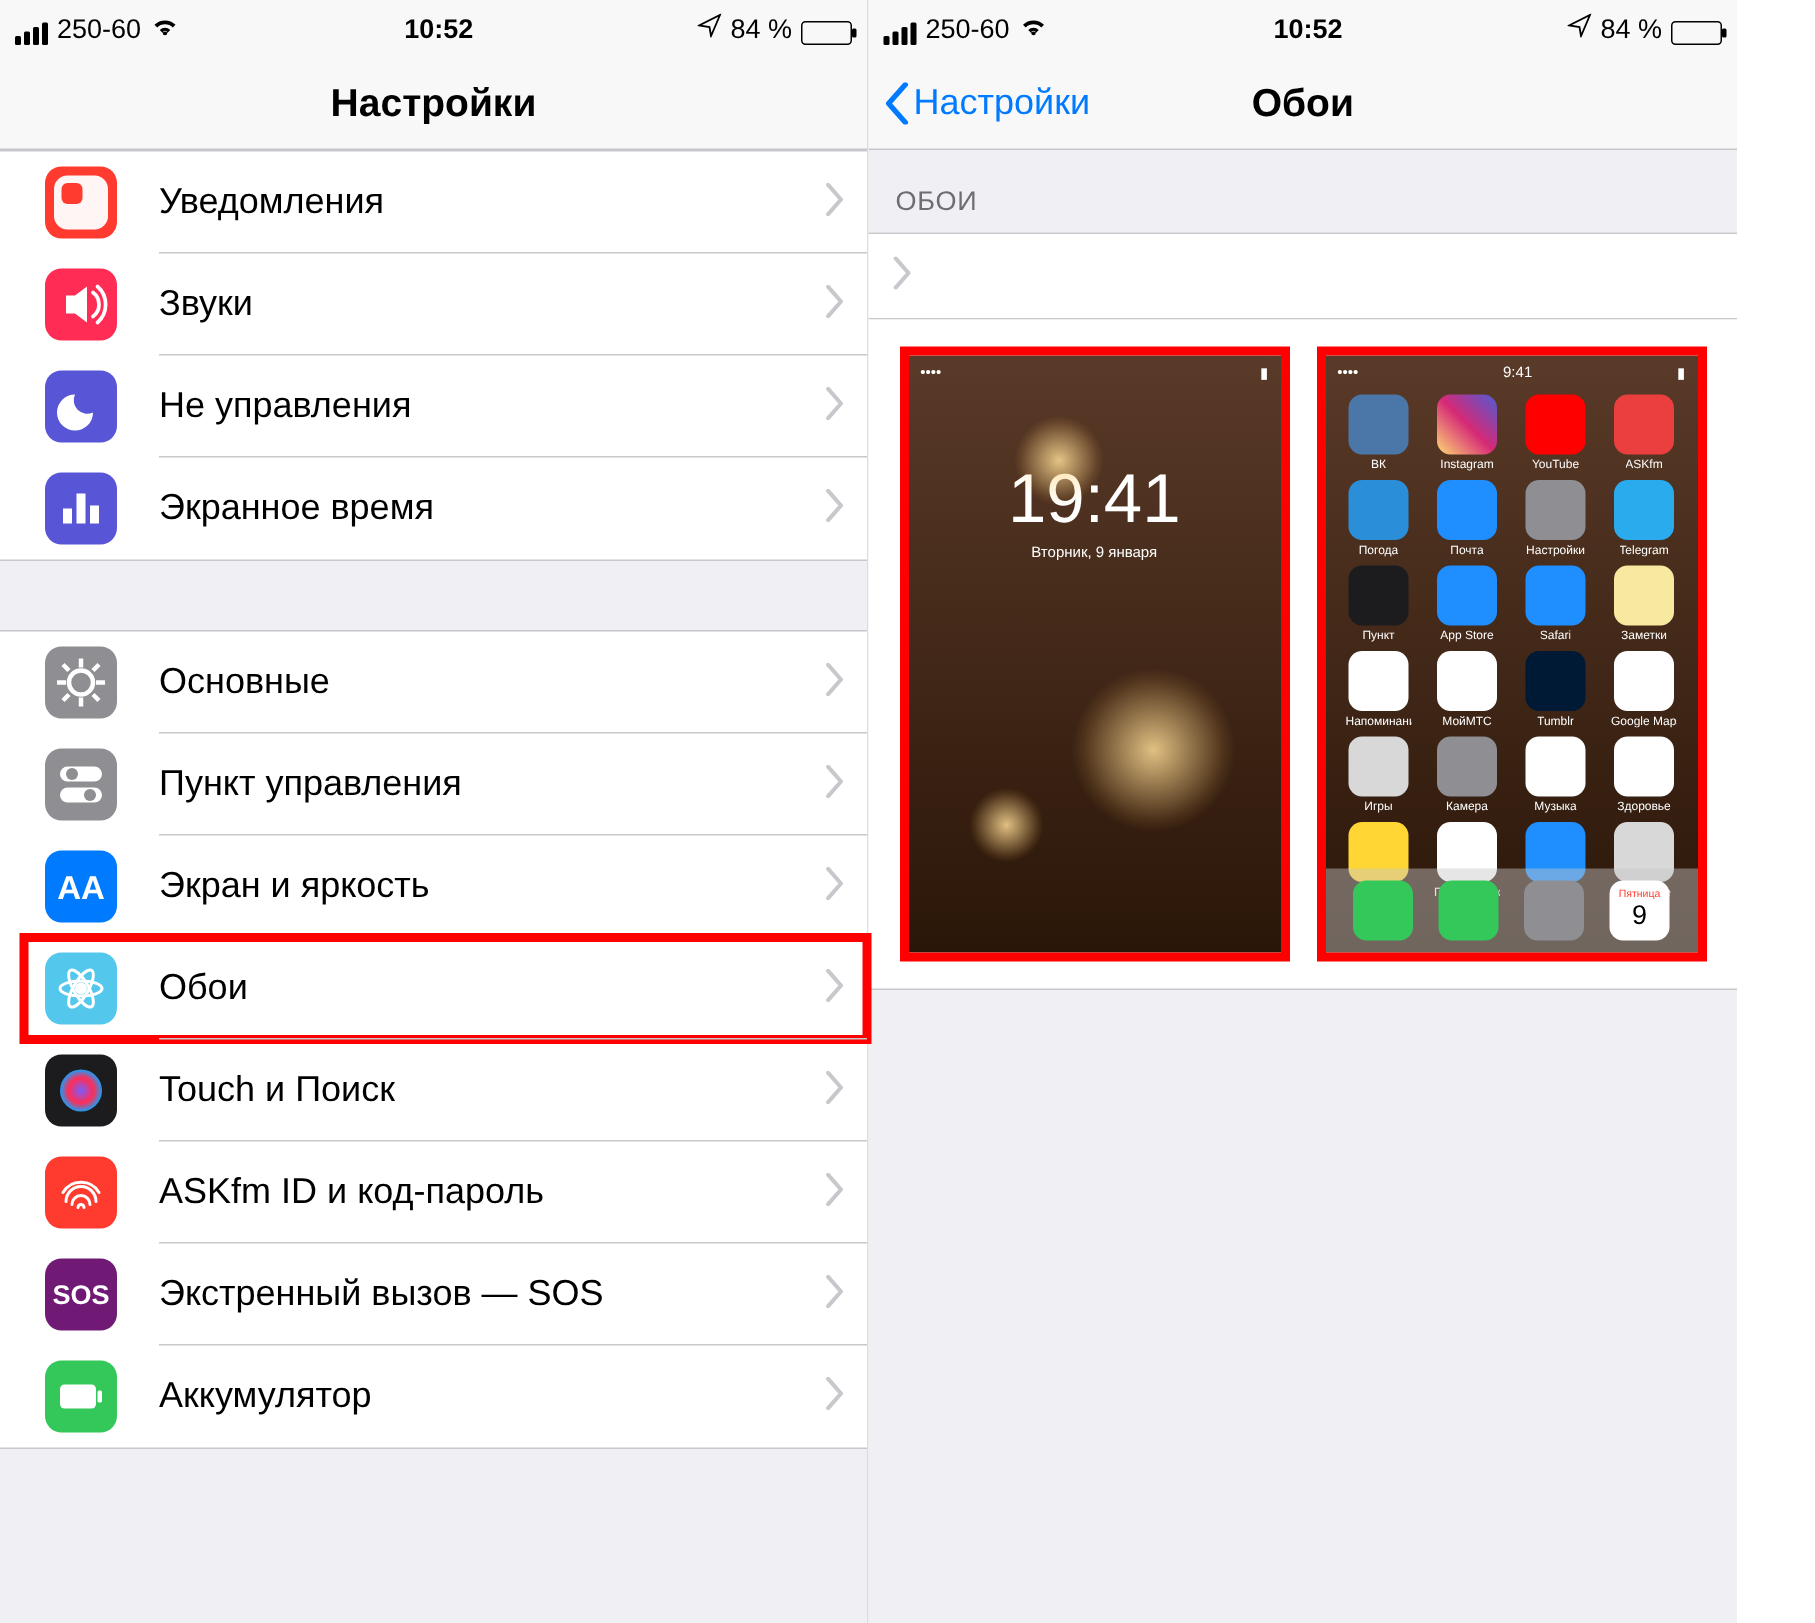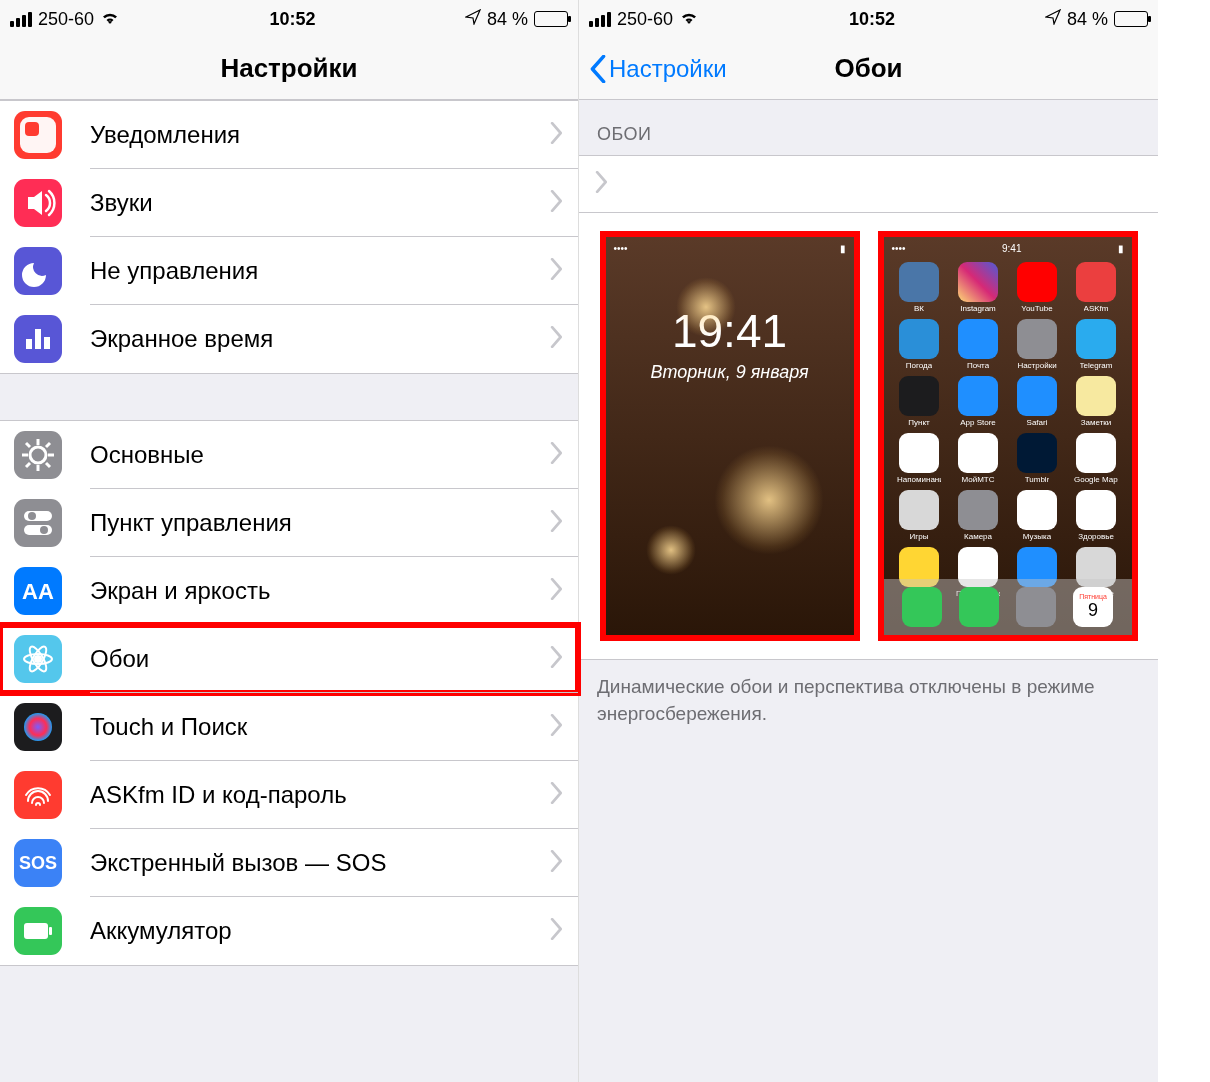--- a/index.html
+++ b/index.html
@@ -13,42 +13,42 @@
   .pane { width: 579px; background: #efeff4; display: flex; flex-direction: column; position: relative; }
   .pane.left { border-right: 1px solid #ddd; }
   
   .status-bar {
     height: 38px;
     background: #f8f8f8;
     display: flex; align-items: center; justify-content: space-between;
     padding: 0 10px;
     font-size: 18px; font-weight: 500; color: #000;
   }
-  .status-left, .status-right { display: flex; align-items: center; gap: 6px; }
+  .status-left, .status-right { display: flex; align-items: flex-end; gap: 6px; }
   .status-center { font-weight: 600; }
   .signal-bars { display: flex; align-items: flex-end; gap: 2px; }
   .signal-bars span { width: 4px; background: #000; border-radius: 1px; }
   .signal-bars span:nth-child(1){height:6px;} .signal-bars span:nth-child(2){height:9px;}
   .signal-bars span:nth-child(3){height:12px;} .signal-bars span:nth-child(4){height:15px;}
   .wifi-icon, .loc-icon, .battery-icon { display:inline-block; }
   .battery { width: 34px; height: 16px; border: 1.5px solid #000; border-radius: 3px; position: relative; }
   .battery::after { content:""; position:absolute; right:-4px; top:4px; width:3px; height:6px; background:#000; border-radius:1px;}
   .battery-fill { height:100%; background:#000; border-radius:1px; }
   
   .nav-bar {
     height: 62px; background: #f8f8f8;
     display: flex; align-items: center; justify-content: center;
     border-bottom: 1px solid #c8c7cc;
     position: relative;
   }
   .nav-title { font-size: 26px; font-weight: 700; color: #000; }
   .nav-back { position: absolute; left: 10px; display:flex; align-items:center; color:#007aff; font-size: 24px; font-weight: 400; cursor:pointer; }
   .nav-back svg { margin-right: 2px; }
   
-  .list-group { background:#fff; border-top:1px solid #c8c7cc; border-bottom:1px solid #c8c7cc; }
+  .list-group { background:#fff; border-top:1px solid #c8c7cc; border-bottom:1px solid #c8c7cc;padding-left:16px; }
   .row {
     display:flex; align-items:center;
     min-height: 68px;
     padding: 0 14px 0 14px;
     position:relative;
   }
   .row .sep { position:absolute; left:90px; right:0; bottom:0; height:1px; background:#c8c7cc; }
   .row:last-child .sep { display:none; }
   .row-icon {
     width: 48px; height: 48px; border-radius: 11px;
@@ -64,21 +64,21 @@
   .highlight-red { outline: 6px solid #ff0000; outline-offset:-3px; position:relative; z-index:5;}
   
   .previews-row { background:#fff; padding: 18px 6px; display:flex; gap:18px; justify-content:center; border-bottom:1px solid #c8c7cc;}
   .preview {
     width: 260px; height: 410px; background: linear-gradient(#5a3a28,#2a1608);
     position:relative; border:6px solid #ff0000;
     display:flex; flex-direction:column; align-items:center;
     overflow:hidden;
   }
   .lock-preview .lock-time { color:#fff; font-size:46px; font-weight:200; margin-top:50px;}
-  .lock-preview .lock-date { color:#fff; font-size:18px; margin-top:4px;font-style:italic;}
+  .lock-preview .lock-date { color:#fff; font-size:10px; margin-top:4px;}
   .lock-sb { width:100%; display:flex; justify-content:space-between; padding:6px 8px 0; font-size:10px; color:#fff;}
   .glow { position:absolute; border-radius:50%; background:radial-gradient(rgba(255,220,150,.85),rgba(255,200,100,.1) 60%,transparent 70%);}
   .home-preview .app-grid { display:grid; grid-template-columns:repeat(4,1fr); gap:6px 8px; padding:8px 10px 0; width:100%;}
   .app { display:flex; flex-direction:column; align-items:center; }
   .app-ic { width:40px; height:40px; border-radius:9px; }
   .app-lb { font-size:8px; color:#fff; margin-top:2px; white-space:nowrap; overflow:hidden; max-width:44px;}
   .dock { position:absolute; bottom:0; left:0; right:0; height:56px; background:rgba(200,200,200,.45); display:flex; justify-content:space-around; align-items:center; padding:0 10px;}
   .dock .app-ic{width:40px;height:40px;border-radius:9px;}
   
   .simple-row { display:flex; align-items:center; min-height:58px; padding:0 16px; background:#fff; border-top:1px solid #c8c7cc; border-bottom:1px solid #c8c7cc;}
@@ -268,21 +268,21 @@
             </g>
           </svg>
         </div>
         <div class="row-label">ASKfm ID и код-пароль</div>
         <span class="chev"><svg width="14" height="22" viewBox="0 0 10 18">
             <path d="M1 1l7 8-7 8" fill="none" stroke="#c7c7cc" stroke-width="2.2" stroke-linecap="round" stroke-linejoin="round"></path>
           </svg></span>
         <div class="sep"></div>
       </div>
       <div class="row">
-        <div class="row-icon" style="background: #3b82f6;">
+        <div class="row-icon" style="background: #701a75;">
           <svg width="48" height="48" viewBox="0 0 48 48">
             <text x="24" y="30" font-size="18" font-weight="800" fill="#fff" text-anchor="middle" font-family="Arial">SOS</text>
           </svg>
         </div>
         <div class="row-label">Экстренный вызов — SOS</div>
         <span class="chev"><svg width="14" height="22" viewBox="0 0 10 18">
             <path d="M1 1l7 8-7 8" fill="none" stroke="#c7c7cc" stroke-width="2.2" stroke-linecap="round" stroke-linejoin="round"></path>
           </svg></span>
         <div class="sep"></div>
       </div>
@@ -471,14 +471,13 @@
           <div class="app-ic" style="background: rgb(52, 199, 89);"></div>
           <div class="app-ic" style="background: rgb(142, 142, 147);"></div>
           <div class="app-ic" style="background: rgb(255, 255, 255); display: flex; flex-direction: column; align-items: center; justify-content: center;">
             <div style="font-size:7px;color:#ff3b30">Пятница</div>
             <div style="font-size:18px;font-weight:300;color:#000">9</div>
           </div>
         </div>
     </div>
   </div>
 
-  <div class="footer-label">Динамические обои и перспектива отключены в режиме энергосбережения.</div>
 </div>
 
 </body></html>

